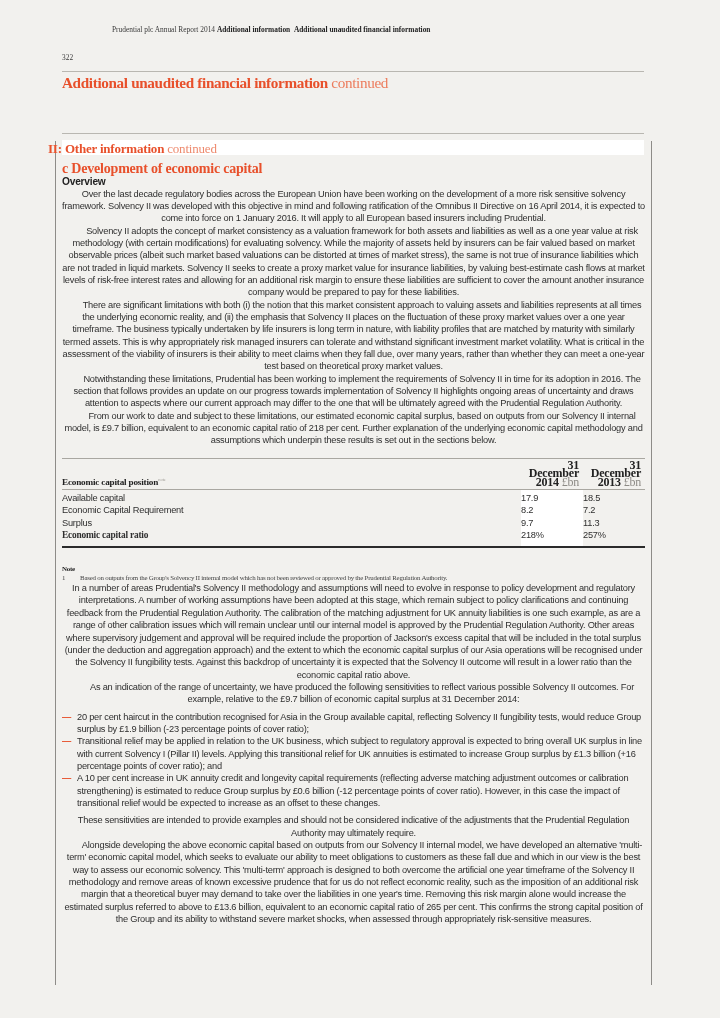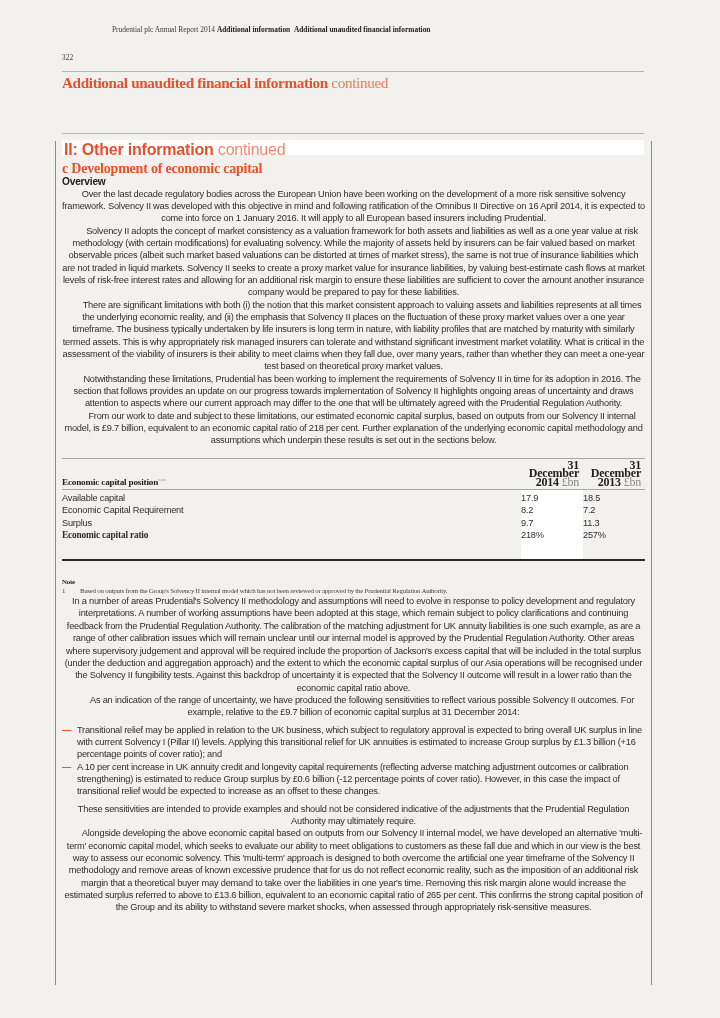--- a/index.html
+++ b/index.html
@@ -21,22 +21,22 @@
     position:absolute; left:62px; top:74px;
     font-family:"Liberation Serif", serif; font-size:15.2px; font-weight:bold; color:#e8502b;
     letter-spacing:-0.35px; white-space:nowrap;
   }
   .page-title .cont { font-weight:normal; color:#ec7b5c; }
   .vline { position:absolute; width:1px; background:#8e8c88; }
   .sub-band {
     position:absolute; left:62px; top:140px; width:582px; height:15px; background:#ffffff;
   }
   .sub-title {
-    position:absolute; left:64px; top:141px;
-    font-family:Liberation Sans, sans-serif; font-size:16px; font-weight:bold; color:#e8502b;
+    position:absolute; left:48px; top:141px;
+    font-family:Liberation Serif, serif; font-size:13px; font-weight:bold; color:#e8502b;
     white-space:nowrap; letter-spacing:-0.2px;
   }
   .sub-title .cont { font-weight:normal; color:#ee8a6e; }
   .content {
     position:absolute; left:62px; top:163px; width:583px;
     font-size:9.25px; line-height:12.35px; color:#2f2f2f; letter-spacing:-0.22px;
   }
   .sec-heading {
     font-family:Liberation Serif, serif; font-weight:bold; color:#e8502b; font-size:14px;
     line-height:12.5px; letter-spacing:-0.2px;
@@ -56,21 +56,21 @@
   th.label sup { font-weight:normal; font-size:5px; color:#a9a7a1; vertical-align:4px; }
   th.num { text-align:right; width:58px; padding-right:4px; }
   th.num .unit { font-weight:normal; color:#8d8b86; }
   td { padding:0; line-height:12.3px; }
   td.num { padding-right:4px; }
   td.c2014 { background:#ffffff; }
   tbody tr:first-child td { padding-top:2px; }
   tr.bold td { font-weight:bold; }
   tr.bold td.label { font-family:"Liberation Serif", serif; font-size:9.4px; letter-spacing:-0.2px; }
   tr.bold td.num { font-weight:normal; }
-  tr.last td { border-bottom:2.5px solid #2b2b2b; padding-bottom:18px; }
+  tr.last td { border-bottom:2.5px solid #2b2b2b; padding-bottom:5px; }
   .note-block { margin-top:16px; font-family:"Liberation Serif", serif; font-size:6.9px; line-height:9px; color:#444; }
   .note-block .note-h { font-weight:bold; color:#222; }
   .note-block .note-row { display:flex; }
   .note-block .note-num { width:18px; }
   .after-note { }
   ul.dash { list-style:none; margin:5px 0 5px 0; padding:0; }
   ul.dash li { position:relative; padding-left:15px; }
   ul.dash li .dash-icon { position:absolute; left:0; top:0; color:#e8502b; font-weight:bold; }
 </style>
 </head>
@@ -157,21 +157,21 @@
       <span class="note-num">1</span>
       <span>Based on outputs from the Group's Solvency II internal model which has not been reviewed or approved by the Prudential Regulation Authority.</span>
     </div>
   </div>
 
   <div class="after-note">
     <p>In a number of areas Prudential's Solvency II methodology and assumptions will need to evolve in response to policy development and regulatory interpretations. A number of working assumptions have been adopted at this stage, which remain subject to policy clarifications and continuing feedback from the Prudential Regulation Authority. The calibration of the matching adjustment for UK annuity liabilities is one such example, as are a range of other calibration issues which will remain unclear until our internal model is approved by the Prudential Regulation Authority. Other areas where supervisory judgement and approval will be required include the proportion of Jackson's excess capital that will be included in the total surplus (under the deduction and aggregation approach) and the extent to which the economic capital surplus of our Asia operations will be recognised under the Solvency II fungibility tests. Against this backdrop of uncertainty it is expected that the Solvency II outcome will result in a lower ratio than the economic capital ratio above.</p>
     <p class="indent">As an indication of the range of uncertainty, we have produced the following sensitivities to reflect various possible Solvency II outcomes. For example, relative to the £9.7 billion of economic capital surplus at 31 December 2014:</p>
 
     <ul class="dash">
-      <li><span class="dash-icon">—</span></li>
+      <li><span class="dash-icon">—</span><span>20 per cent haircut in the contribution recognised for Asia in the Group available capital, reflecting Solvency II fungibility tests, would reduce Group surplus by £1.9 billion (-23 percentage points of cover ratio);</span></li>
       <li><span class="dash-icon">—</span><span>Transitional relief may be applied in relation to the UK business, which subject to regulatory approval is expected to bring overall UK surplus in line with current Solvency I (Pillar II) levels. Applying this transitional relief for UK annuities is estimated to increase Group surplus by £1.3 billion (+16 percentage points of cover ratio); and</span></li>
       <li><span class="dash-icon">—</span><span>A 10 per cent increase in UK annuity credit and longevity capital requirements (reflecting adverse matching adjustment outcomes or calibration strengthening) is estimated to reduce Group surplus by £0.6 billion (-12 percentage points of cover ratio). However, in this case the impact of transitional relief would be expected to increase as an offset to these changes.</span></li>
     </ul>
 
     <p>These sensitivities are intended to provide examples and should not be considered indicative of the adjustments that the Prudential Regulation Authority may ultimately require.</p>
     <p class="indent">Alongside developing the above economic capital based on outputs from our Solvency II internal model, we have developed an alternative 'multi-term' economic capital model, which seeks to evaluate our ability to meet obligations to customers as these fall due and which in our view is the best way to assess our economic solvency. This 'multi-term' approach is designed to both overcome the artificial one year timeframe of the Solvency II methodology and remove areas of known excessive prudence that for us do not reflect economic reality, such as the imposition of an additional risk margin that a theoretical buyer may demand to take over the liabilities in one year's time. Removing this risk margin alone would increase the estimated surplus referred to above to £13.6 billion, equivalent to an economic capital ratio of 265 per cent. This confirms the strong capital position of the Group and its ability to withstand severe market shocks, when assessed through appropriately risk-sensitive measures.</p>
   </div>
 </div>
 
 </body></html>

